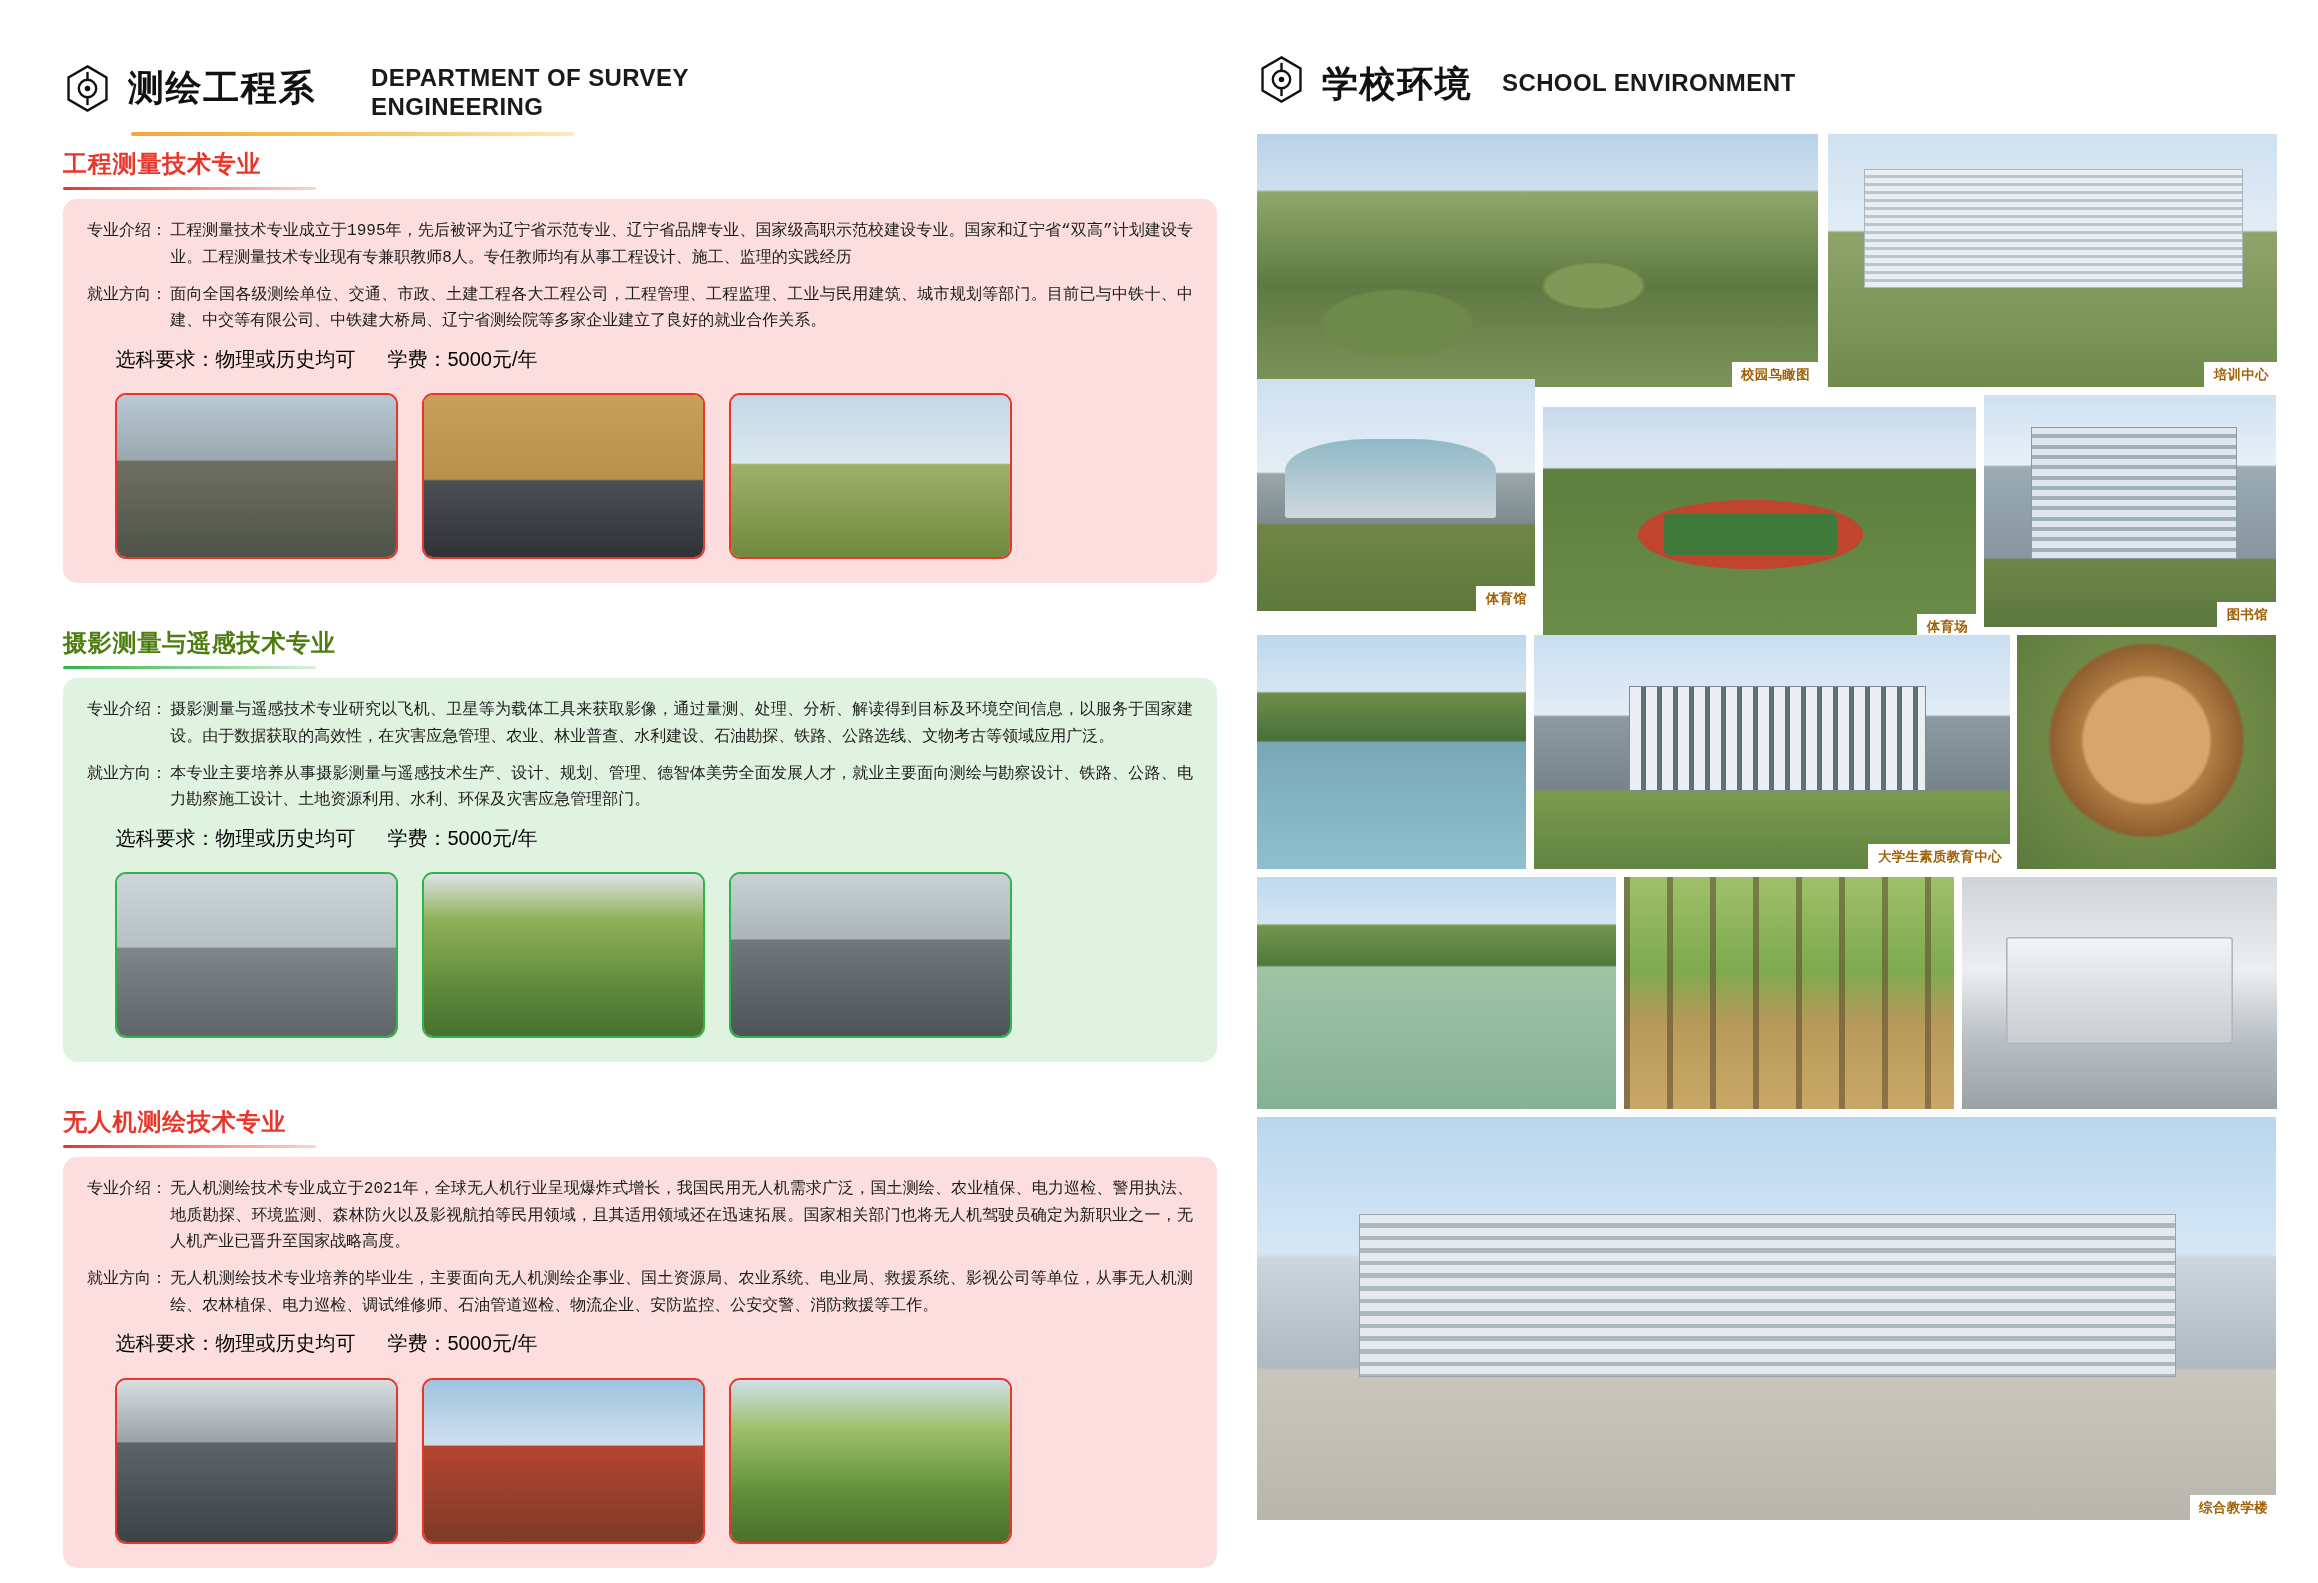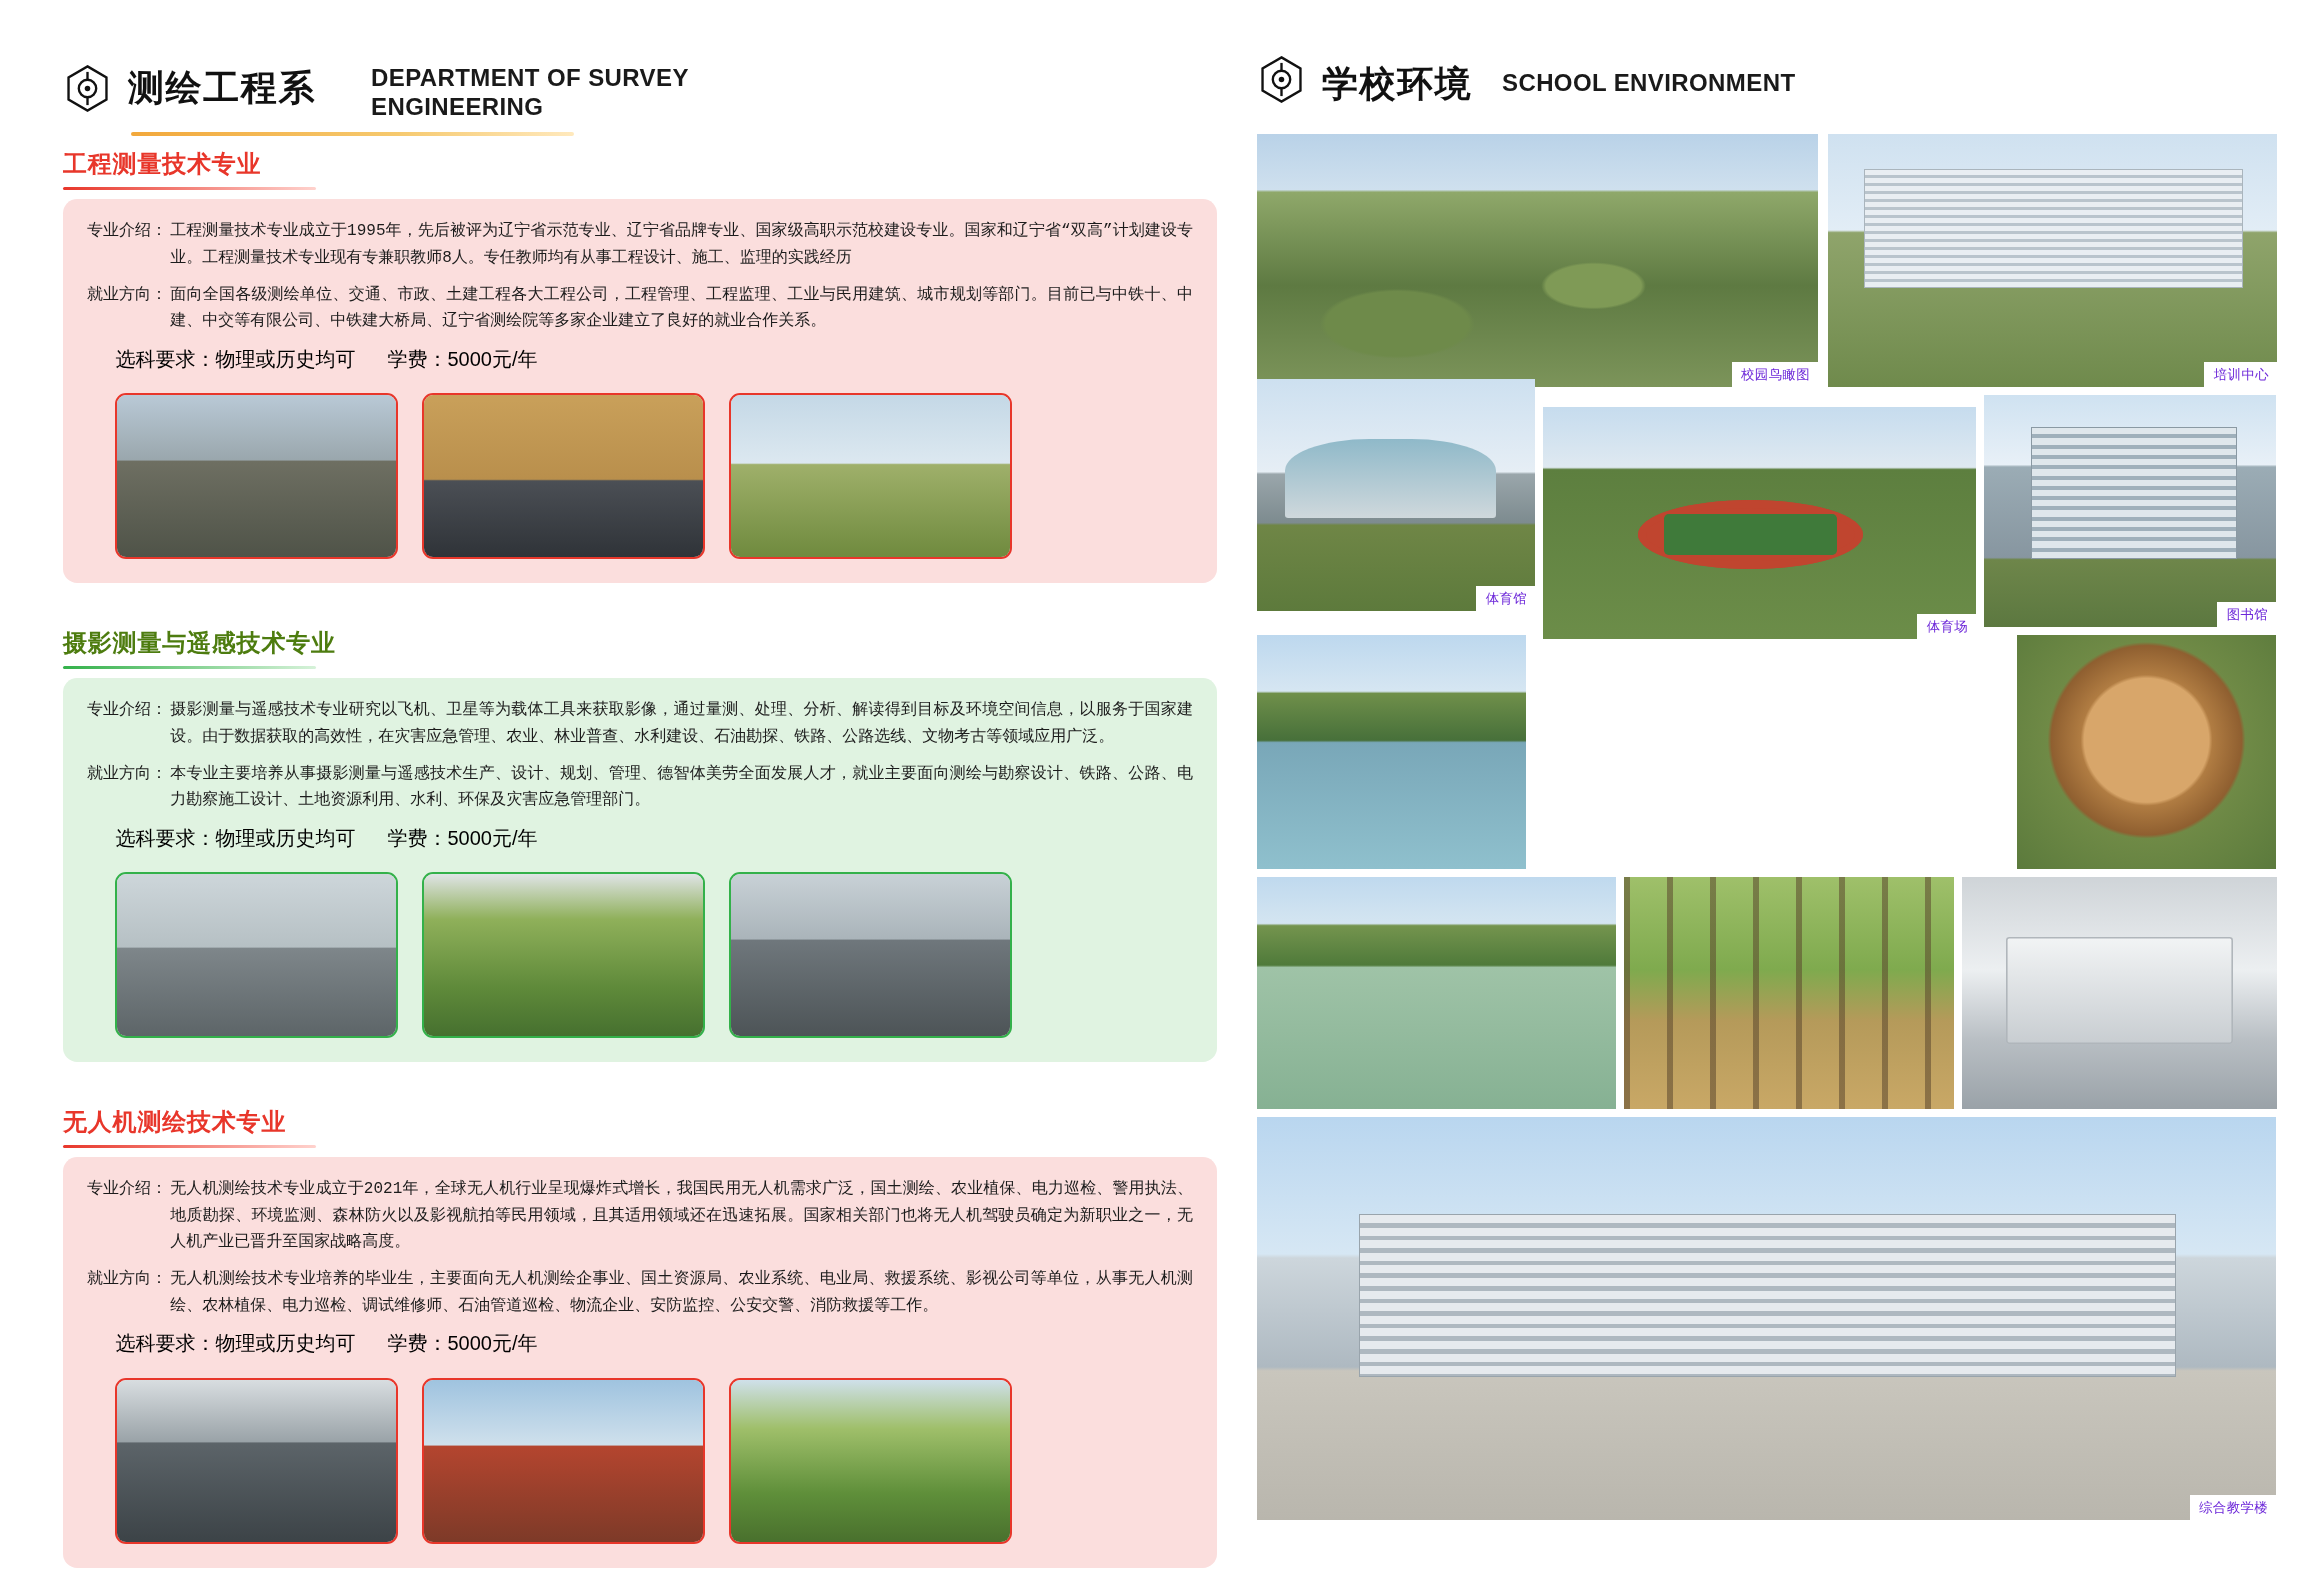--- a/index.html
+++ b/index.html
@@ -152,23 +152,23 @@
 
   .img-tile {
     position: absolute;
     overflow: hidden;
     background: #cfd8dc;
   }
   .cap {
     position: absolute;
     right: 0; bottom: 0;
     background: #ffffff;
-    color: #6d28d9;
+    color: #a16207;
     font-size: 13.4px;
-    font-weight: normal;
+    font-weight: bold;
     padding: 4px 8px 3.2px 9.5px;
     font-family: "DejaVu Sans", "Liberation Sans", sans-serif;
     letter-spacing: 0.4px;
   }
   .aerial{ background:
       radial-gradient(ellipse at 25% 75%, #6e8a4a 0 12%, transparent 13%),
       radial-gradient(ellipse at 60% 60%, #7f9a56 0 10%, transparent 11%),
       linear-gradient(to bottom,#b9d2e8 0%,#cfe0ee 22%,#8fa86a 23%,#5e7a42 60%,#7c945a 100%); }
   .bldg-grey {
     background:
@@ -396,20 +396,23 @@
       <span class="cap">体育馆</span>
     </div>
     <div class="img-tile field" style="left:286px; top:360px; width:433px; height:232px;">
       <span class="cap">体育场</span>
     </div>
     <div class="img-tile library" style="left:727px; top:348px; width:292px; height:232px;">
       <span class="cap">图书馆</span>
     </div>
 
     <div class="img-tile lake" style="left:0px; top:588px; width:269px; height:234px;"></div>
+    <div class="img-tile modern" style="left:277px; top:588px; width:476px; height:234px;">
+      <span class="cap">大学生素质教育中心</span>
+    </div>
     <div class="img-tile stone" style="left:760px; top:588px; width:259px; height:234px;"></div>
 
     <div class="img-tile campus-lake" style="left:0px; top:830px; width:359px; height:232px;"></div>
     <div class="img-tile forest" style="left:367px; top:830px; width:330px; height:232px;"></div>
     <div class="img-tile book" style="left:705px; top:830px; width:315px; height:232px;"></div>
 
     <div class="img-tile main-bldg" style="left:0px; top:1070px; width:1019px; height:403px;">
       <span class="cap">综合教学楼</span>
     </div>
 

